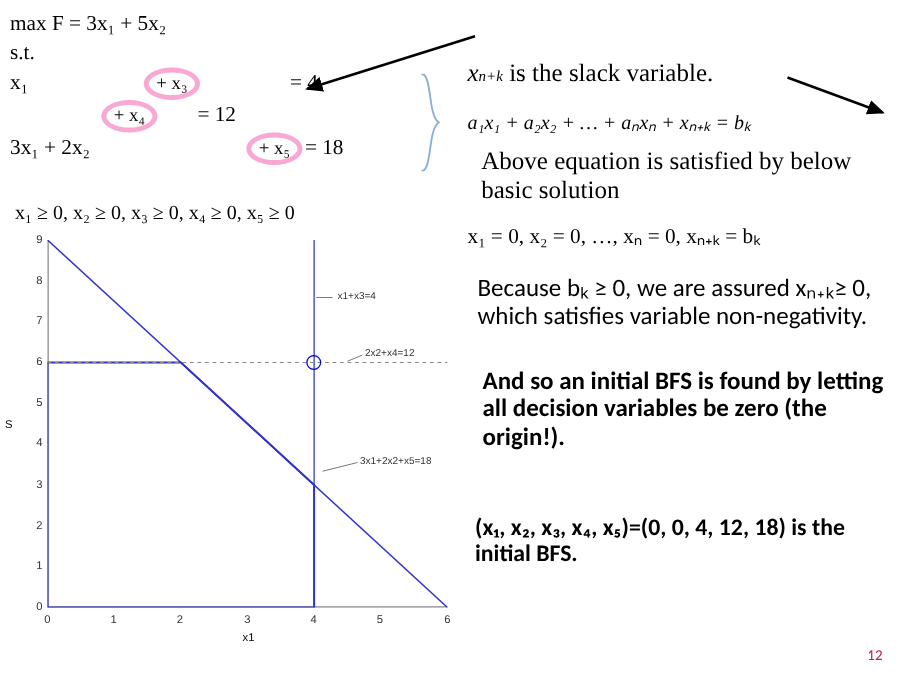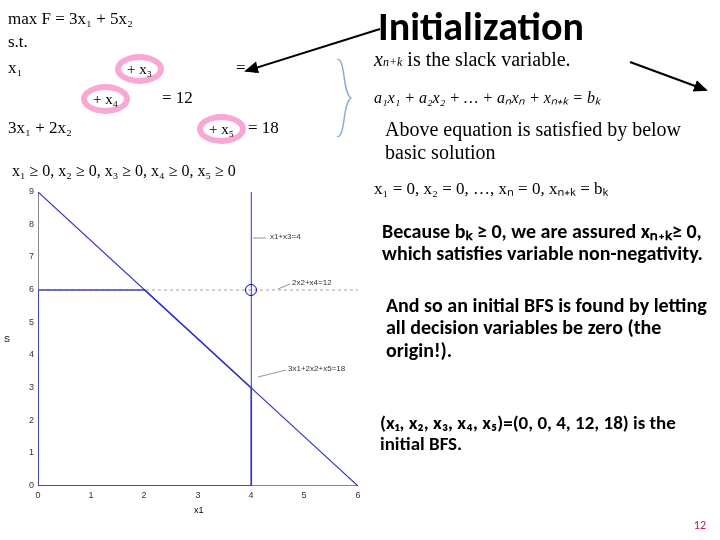--- a/index.html
+++ b/index.html
@@ -26,21 +26,21 @@
     position: absolute;
     top: 8px;
     left: 8px;
     width: 350px;
     font-size: 17px;
     line-height: 1.35;
   }
   .left-math .row { display: flex; align-items: center; }
   .circle {
     display: inline-block;
-    border: 6px solid #f9a8d4;
+    border: 4px solid #f9a8d4;
     border-radius: 50%;
     padding: 0 6px;
     font-size: 15px;
     line-height: 18px;
     margin: 0 2px;
   }
   .eqcol { width: 60px; text-align: left; }
   .brace {
     position: absolute;
     left: 334px;
@@ -87,21 +87,21 @@
   .basic-sol {
     position: absolute;
     top: 176px; left: 374px;
     font-size: 17px;
   }
   .because {
     position: absolute;
     top: 220px; left: 382px;
     width: 330px;
     font-family: Calibri, Arial, sans-serif;
-    font-size: 20px; font-weight: 700;
+    font-size: 20px; font-weight: 400;
     line-height: 1.12;
   }
   .andso {
     position: absolute;
     top: 294px; left: 386px;
     width: 325px;
     font-family: Calibri, Arial, sans-serif;
     font-size: 20px; font-weight: 700;
     line-height: 1.12;
   }
@@ -158,21 +158,20 @@
   .circle-chart {
     position: absolute;
     width: 12px; height: 12px;
     border: 1.5px solid #00c; border-radius: 50%;
   }
 </style>
 </head>
 <body>
 <div class="slide">
 
-<div class="title">Initialization</div>
 
 <svg class="arrow1" width="160" height="50">
   <defs>
         <marker id="ah1" markerWidth="8" markerHeight="8" refX="6" refY="3" orient="auto">
           <path d="M0,0 L7,3 L0,6 Z" fill="#000"></path>
         </marker>
       </defs>
   <line x1="140" y1="4" x2="6" y2="46" stroke="#000" stroke-width="2" marker-end="url(#ah1)"></line>
 </svg>
 <svg class="arrow2" width="90" height="55">

